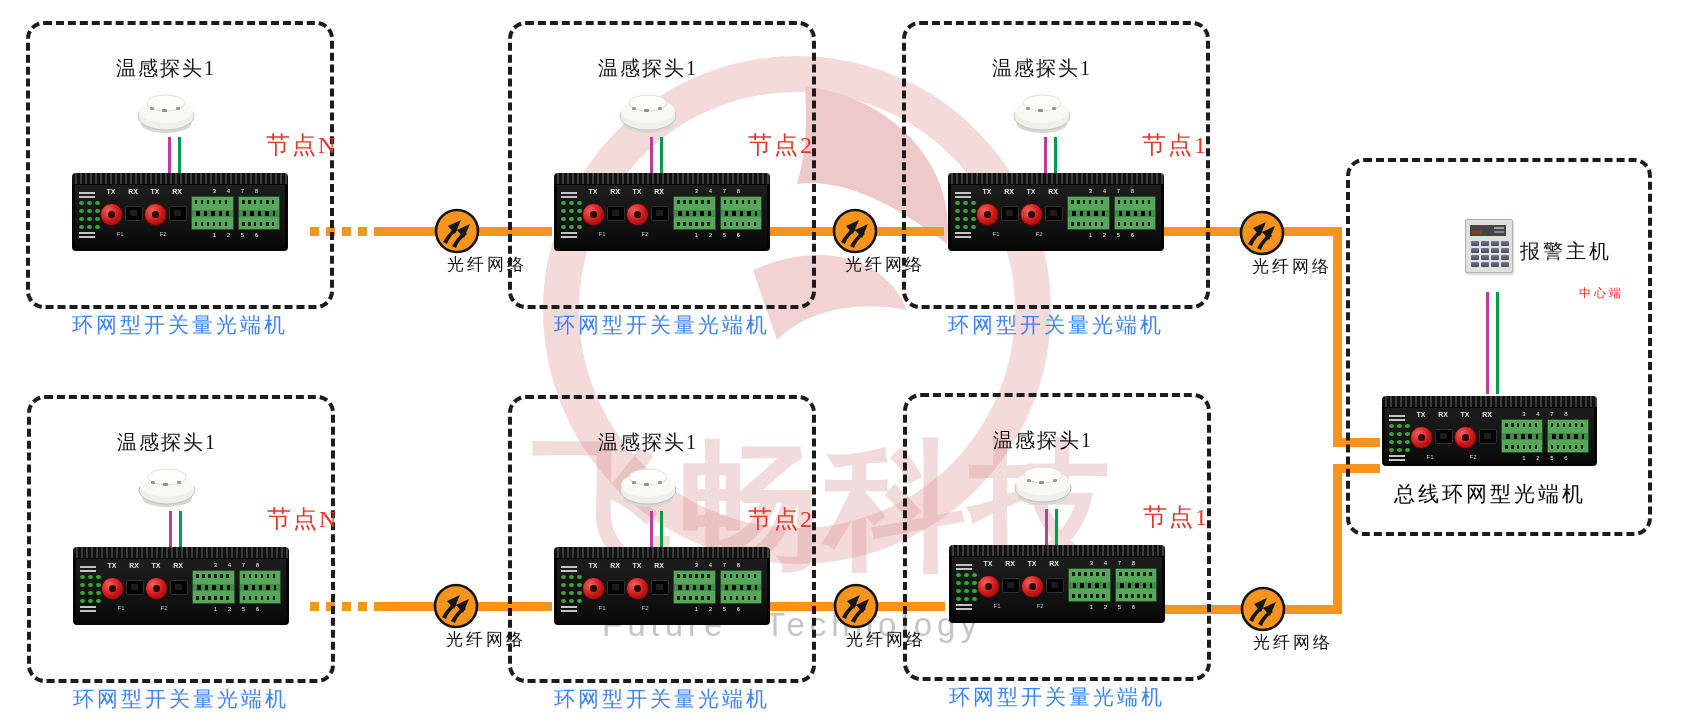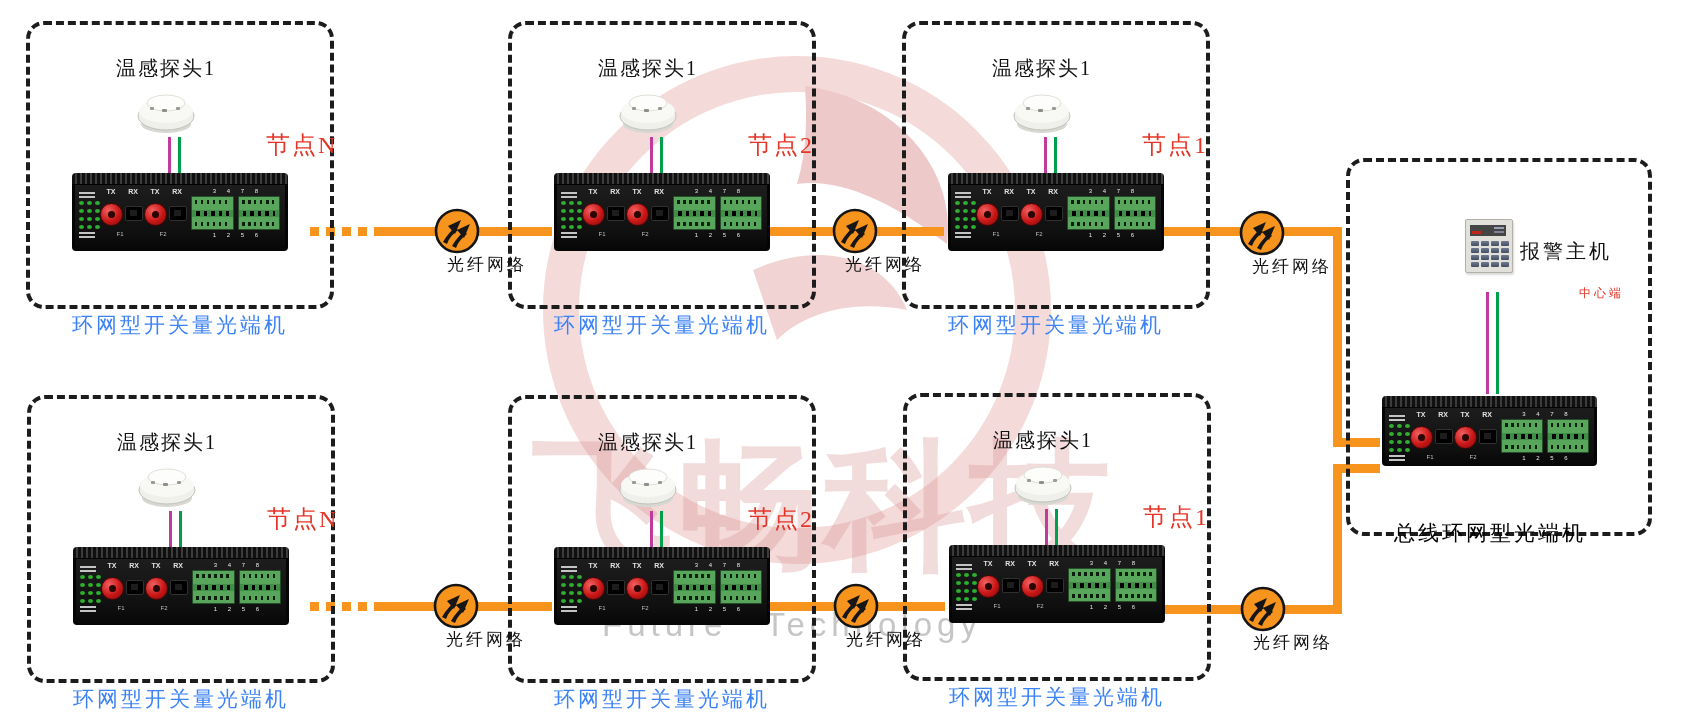--- a/index.html
+++ b/index.html
@@ -110,21 +110,21 @@
   .keypad .disp .lite2{right:2px; top:6px; width:10px; height:2px; background:#7d8298;}
   .keypad .keys{position:absolute; left:5px; top:21px; display:grid; grid-template-columns:repeat(4,8px); gap:2px;}
   .keypad .keys i{width:8px; height:5px; background:linear-gradient(180deg,#707b90,#434d61); border-radius:1px;}
   .alarm-label{position:absolute; left:170px; top:76px; font-size:20px; letter-spacing:3px; color:#111; white-space:nowrap;}
   .center-side{position:absolute; left:229px; top:123px; font-size:12px; letter-spacing:3px; color:var(--red,#E53528); white-space:nowrap;}
   .cline{position:absolute; width:3px; height:102px; top:130px;}
   .cline.pink{left:136px; background:var(--pink,#C13B9E);}
   .cline.green{left:146px; background:var(--green,#00A04A);}
   .center-device-label{
     position:absolute; left:0; top:318px; width:280px; text-align:center;
-    font-size:21px; letter-spacing:3px; color:#000; white-space:nowrap;margin-top:39px;
+    font-size:21px; letter-spacing:3px; color:#000; white-space:nowrap;
   }
 </style>
 </head>
 <body>
 
 <div class="stage">
 
   <svg class="wm" style="left:505px; top:28px;" width="580" height="580" viewBox="0 0 580 580">
     <circle cx="292" cy="282" r="236" fill="none" stroke="#f5dada" stroke-width="36"></circle>
     <path d="M300 58 C 392 70 452 142 442 216 C 382 170 332 150 292 156 C 302 122 302 92 300 58 Z" fill="#eec9c9"></path>

